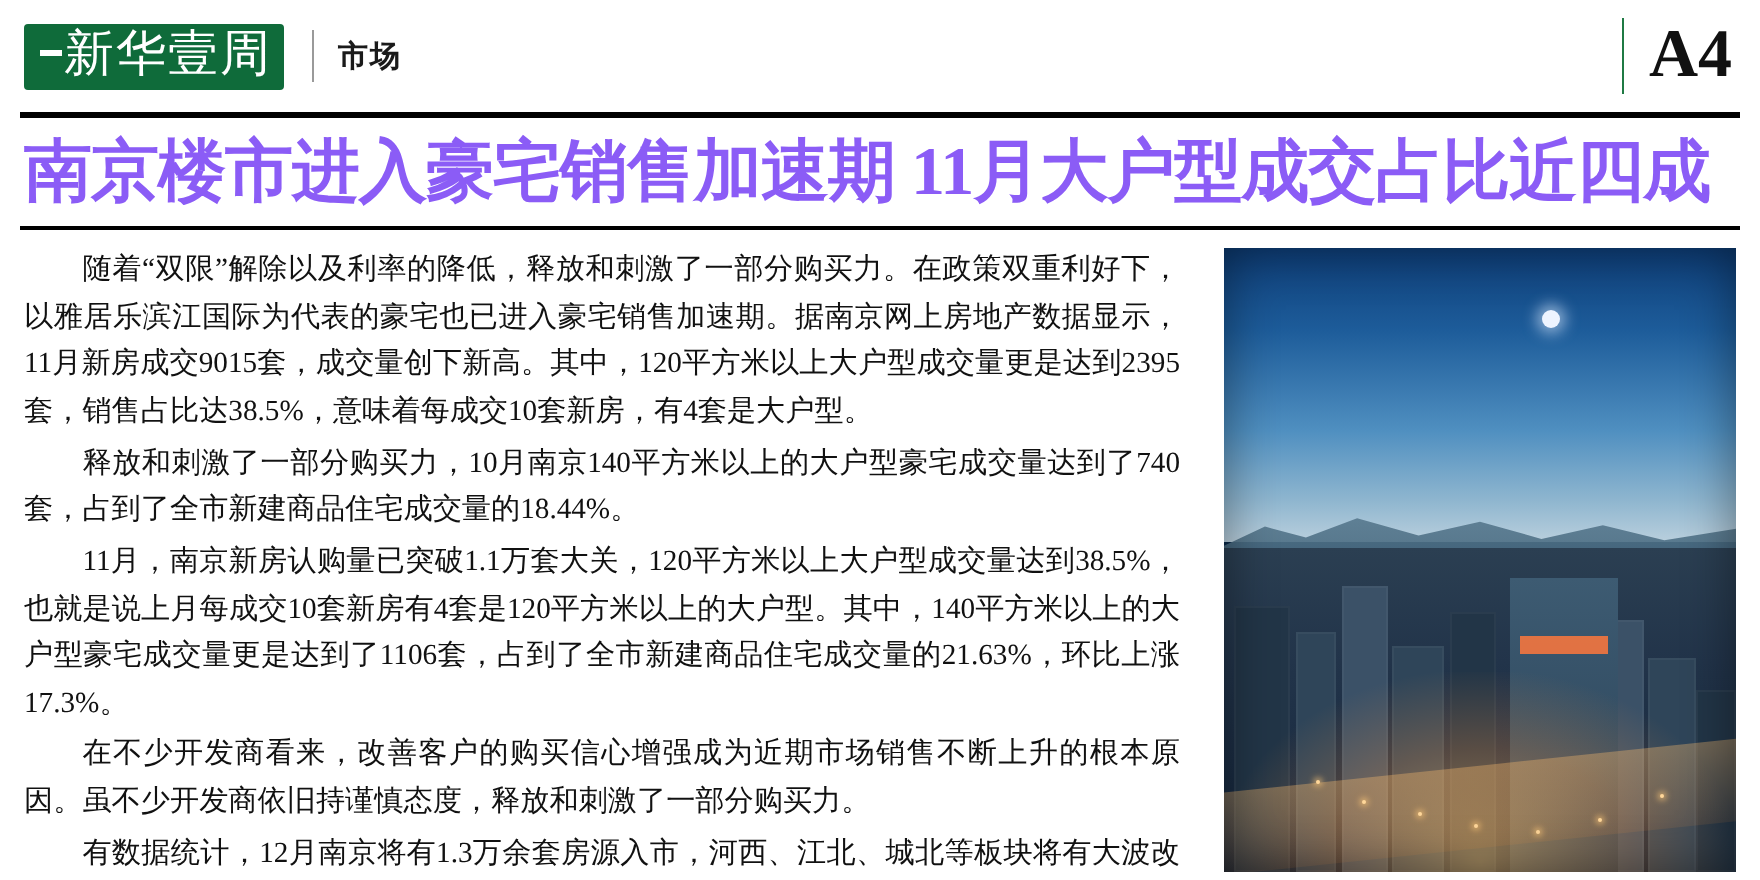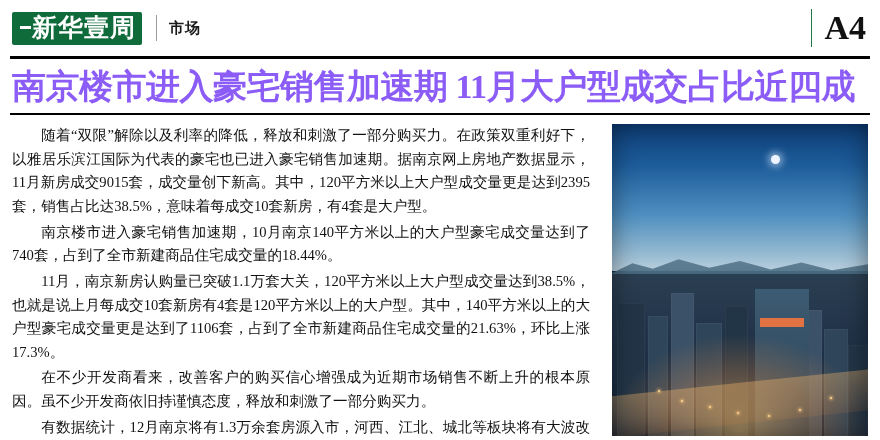--- a/index.html
+++ b/index.html
@@ -33,21 +33,21 @@
   .logo-block {
     display: flex;
     align-items: center;
     gap: 0px;
   }
   .logo-mark {
     display: inline-block;
     background: #0f6b3a;
     color: #ffffff;
     font-family: "Liberation Sans", sans-serif;
-    font-weight: bold;
+    font-weight: normal;
     font-size: 25px;
     letter-spacing: 1px;
     padding: 3px 6px 5px 8px;
     line-height: 1;
     border-radius: 2px;
     position: relative;
   }
   .logo-mark .dash {
     display: inline-block;
     width: 11px;
@@ -247,21 +247,21 @@
   </div>
 
   <div class="rule-thick"></div>
 
   <div class="headline">南京楼市进入豪宅销售加速期 11月大户型成交占比近四成</div>
   <div class="rule-under-headline"></div>
 
   <div class="content">
     <div class="text-col">
       <p>随着“双限”解除以及利率的降低，释放和刺激了一部分购买力。在政策双重利好下，以雅居乐滨江国际为代表的豪宅也已进入豪宅销售加速期。据南京网上房地产数据显示，11月新房成交9015套，成交量创下新高。其中，120平方米以上大户型成交量更是达到2395套，销售占比达38.5%，意味着每成交10套新房，有4套是大户型。</p>
-      <p>南京楼市进入豪宅销售加速期，10月南京140平方米以上的大户型豪宅成交量达到了740套，占到了全市新建商品住宅成交量的18.44%。</p>
+      <p>释放和刺激了一部分购买力，10月南京140平方米以上的大户型豪宅成交量达到了740套，占到了全市新建商品住宅成交量的18.44%。</p>
       <p>11月，南京新房认购量已突破1.1万套大关，120平方米以上大户型成交量达到38.5%，也就是说上月每成交10套新房有4套是120平方米以上的大户型。其中，140平方米以上的大户型豪宅成交量更是达到了1106套，占到了全市新建商品住宅成交量的21.63%，环比上涨17.3%。</p>
       <p>在不少开发商看来，改善客户的购买信心增强成为近期市场销售不断上升的根本原因。虽不少开发商依旧持谨慎态度，释放和刺激了一部分购买力。</p>
       <p>有数据统计，12月南京将有1.3万余套房源入市，河西、江北、城北等板块将有大波改善型豪宅楼盘入市。</p>
     </div>
 
     <div class="photo-col">
       <div class="photo">
         <div class="sky"></div>
         <div class="moon"></div>
         <div class="hills"></div>

